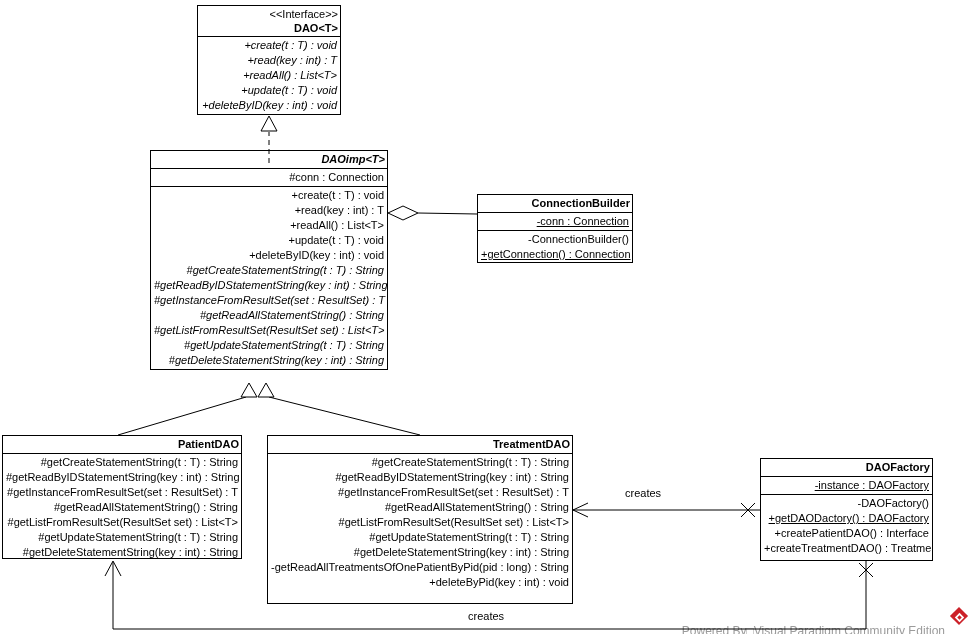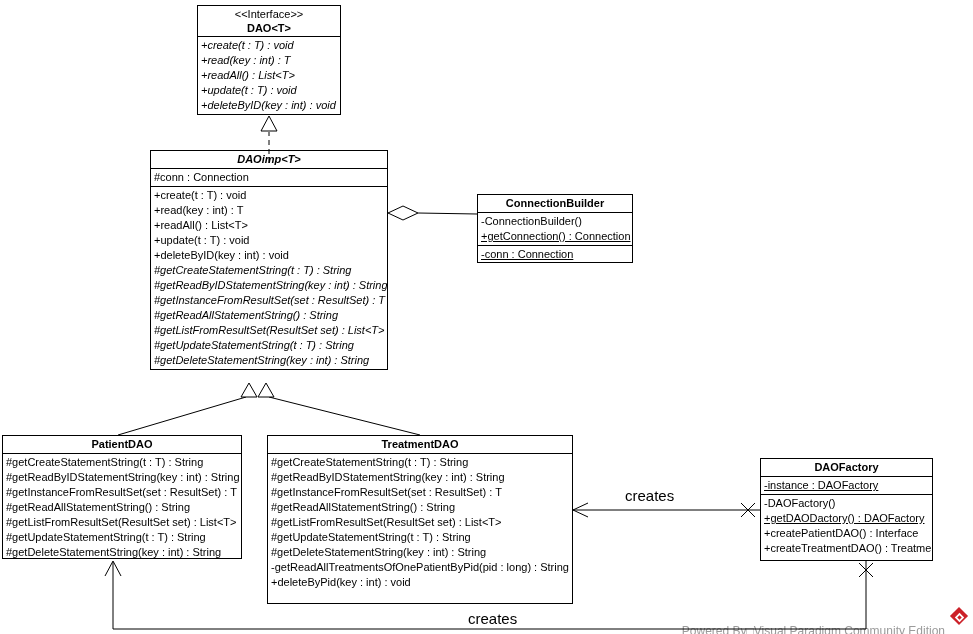--- a/index.html
+++ b/index.html
@@ -1,27 +1,27 @@
 <!DOCTYPE html>
 <html><head>
 <meta charset="utf-8">
 <style>
   html,body{margin:0;padding:0;background:#fff;}
   .canvas{position:relative;width:973px;height:634px;background:#ffffff;
           font-family:"Liberation Sans",sans-serif;font-size:11px;color:#000;overflow:hidden;}
   .box{position:absolute;background:#fff;border:1px solid #000;box-sizing:border-box;overflow:hidden;z-index:10;}
-  .title{text-align:center;font-weight:bold;line-height:15px;padding:1px 2px;white-space:nowrap;}
+  .title{text-align:right;font-weight:bold;line-height:15px;padding:1px 2px;white-space:nowrap;}
   .stereo{font-weight:normal;line-height:14px;}
   .name2{line-height:14px;}
   .compart{border-top:1px solid #000;padding:1px 0;}
-  .m{line-height:15px;padding:0 3px;white-space:nowrap;}
+  .m{line-height:15px;padding:0 3px;white-space:nowrap;text-align:right;}
   .it{font-style:italic;}
   .ul{text-decoration:underline;}
   svg.links{position:absolute;left:0;top:0;z-index:20;pointer-events:none;}
-  .lbl{position:absolute;z-index:15;font-size:15px;}
+  .lbl{position:absolute;z-index:15;font-size:11px;}
   .footer{position:absolute;right:28px;top:609px;color:#9b9b9b;font-size:12px;z-index:4;white-space:nowrap;margin-top:15px;}
   .vplogo{position:absolute;left:949px;top:606px;width:20px;height:20px;z-index:4;}
 </style>
 </head>
 <body>
 
 <div class="canvas">
 
   <div class="box" style="left:197px;top:5px;width:144px;height:110px;">
     <div class="title">
@@ -54,25 +54,25 @@
       <div class="m it">#getReadAllStatementString() : String</div>
       <div class="m it">#getListFromResultSet(ResultSet set) : List&lt;T&gt;</div>
       <div class="m it">#getUpdateStatementString(t : T) : String</div>
       <div class="m it">#getDeleteStatementString(key : int) : String</div>
     </div>
   </div>
 
   <div class="box" style="left:477px;top:194px;width:156px;height:69px;">
     <div class="title">ConnectionBuilder</div>
     <div class="compart">
+      <div class="m ul">-conn : Connection</div>
+    </div>
+    <div class="compart">
       <div class="m">-ConnectionBuilder()</div>
       <div class="m ul">+getConnection() : Connection</div>
-    </div>
-    <div class="compart">
-      <div class="m ul">-conn : Connection</div>
     </div>
   </div>
 
   <div class="box" style="left:2px;top:435px;width:240px;height:124px;">
     <div class="title">PatientDAO</div>
     <div class="compart">
       <div class="m">#getCreateStatementString(t : T) : String</div>
       <div class="m">#getReadByIDStatementString(key : int) : String</div>
       <div class="m">#getInstanceFromResultSet(set : ResultSet) : T</div>
       <div class="m">#getReadAllStatementString() : String</div>

